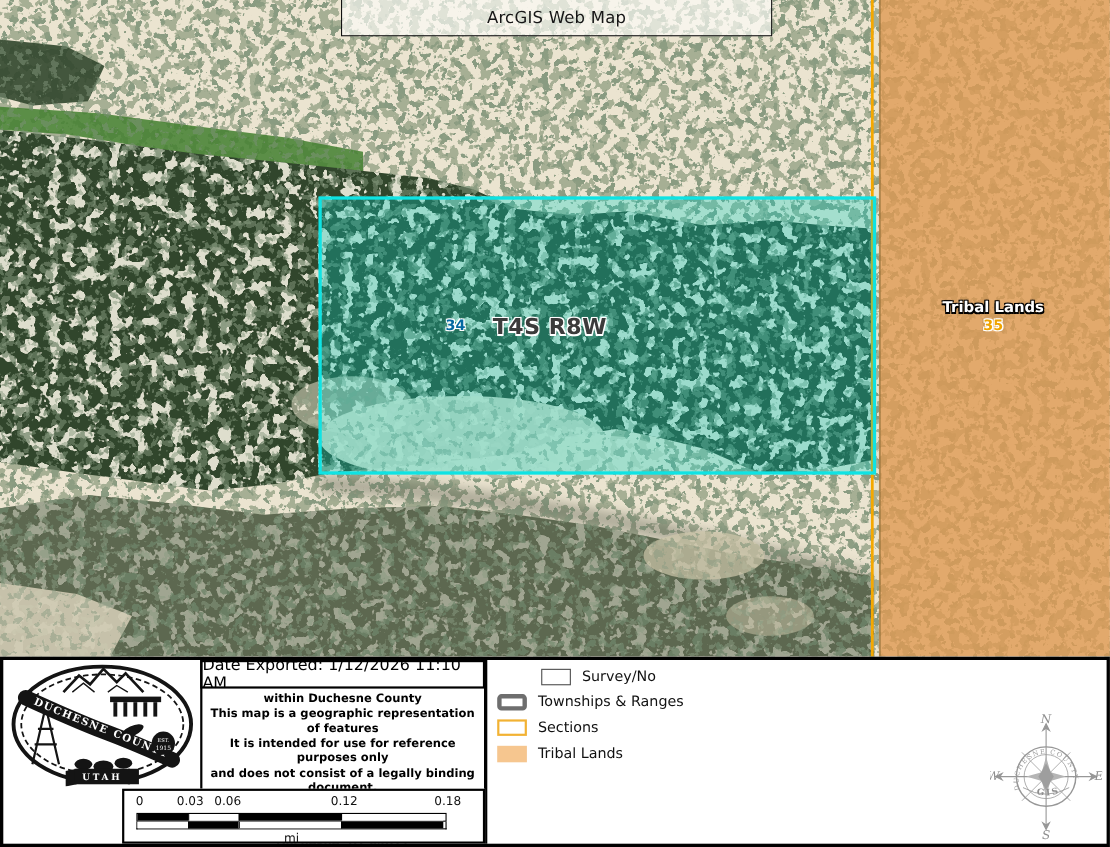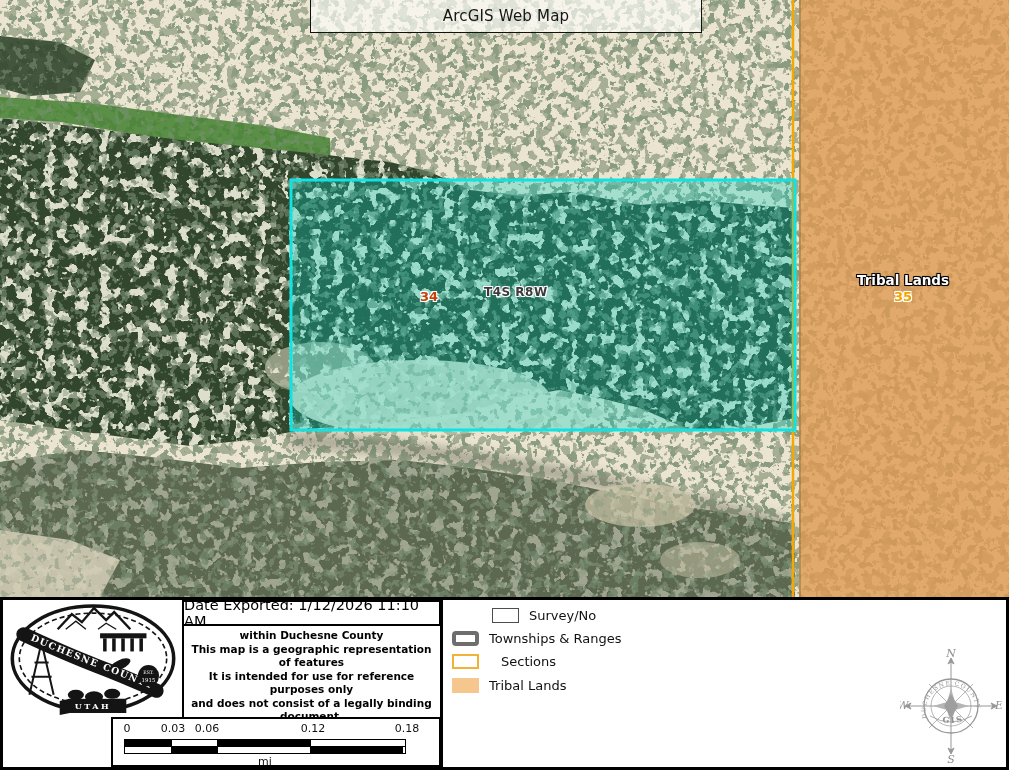--- a/index.html
+++ b/index.html
@@ -8,22 +8,22 @@
   
   .map-area{position:absolute;left:0;top:0;width:1009px;height:597px;overflow:hidden;}
   .map-area svg{position:absolute;left:0;top:0;display:block;}
   .title-box{position:absolute;left:310px;top:-2px;width:392px;height:35px;
              background:rgba(252,252,248,0.68);border:1.5px solid #111;
              box-sizing:border-box;display:flex;align-items:center;justify-content:center;
              font-size:15px;color:#161616;letter-spacing:0.2px;}
   .map-label{position:absolute;font-weight:bold;white-space:nowrap;}
   .halo-white{text-shadow:-1px -1px 0 #fff,1px -1px 0 #fff,-1px 1px 0 #fff,1px 1px 0 #fff,0 0 2px #fff;}
   .halo-black{text-shadow:-1px -1px 0 #000,1px -1px 0 #000,-1px 1px 0 #000,1px 1px 0 #000,0 0 2px #000;}
-  .lbl-34{left:384px;top:289px;font-size:13px;color:#c2410c;padding-left:36px;}
-  .lbl-township{left:484px;top:285px;font-size:12px;color:#3b3b3b;letter-spacing:0.5px;}
+  .lbl-34{left:405px;top:289px;font-size:13px;color:#0369a1;}
+  .lbl-township{left:448px;top:285px;font-size:20px;color:#3b3b3b;letter-spacing:0.5px;}
   .lbl-tribal{left:848px;top:272px;width:110px;text-align:center;font-size:13.5px;color:#fff;}
   .lbl-35{left:848px;top:289px;width:110px;text-align:center;font-size:13px;color:#f0a400;}
   
   .panel{position:absolute;left:0;top:597px;width:1009px;height:173px;background:#fff;
          border:3px solid #000;box-sizing:border-box;}
   .logo-cell{position:absolute;left:0;top:0;width:179px;height:117px;border-right:2px solid #000;
              display:flex;align-items:center;justify-content:center;}
   .date-box{position:absolute;left:179px;top:0;width:259px;height:26px;border:2px solid #000;
             box-sizing:border-box;display:flex;align-items:center;justify-content:flex-end;
             font-size:14.5px;color:#000;}
@@ -201,21 +201,21 @@
 
     <div class="legend">
       <div class="legend-row" style="top:4px;padding-left:40px;">
         <span class="sw sw-survey"></span>
         <span class="legend-label">Survey/No</span>
       </div>
       <div class="legend-row" style="top:27px;">
         <span class="sw sw-town"></span>
         <span class="legend-label">Townships &amp; Ranges</span>
       </div>
-      <div class="legend-row" style="top:50px;gap:12px;">
+      <div class="legend-row" style="top:50px;">
         <span class="sw sw-sections"></span>
         <span class="legend-label">Sections</span>
       </div>
       <div class="legend-row" style="top:74px;">
         <span class="sw sw-tribal"></span>
         <span class="legend-label">Tribal Lands</span>
       </div>
     </div>
 
     <div class="scale-box">

